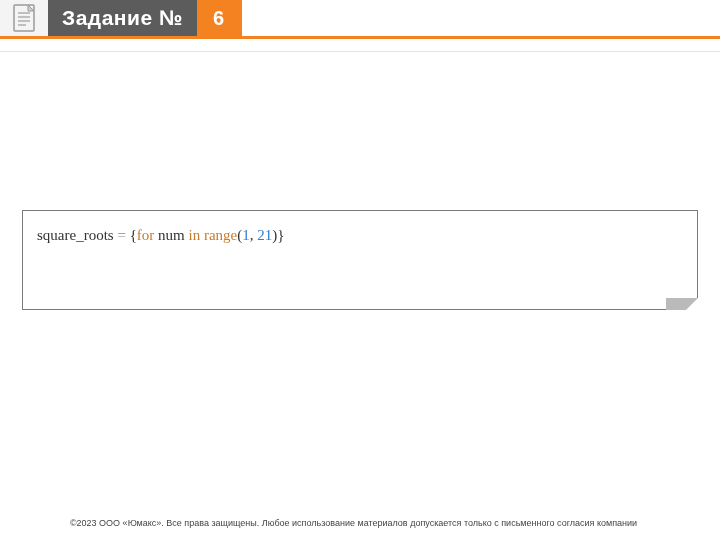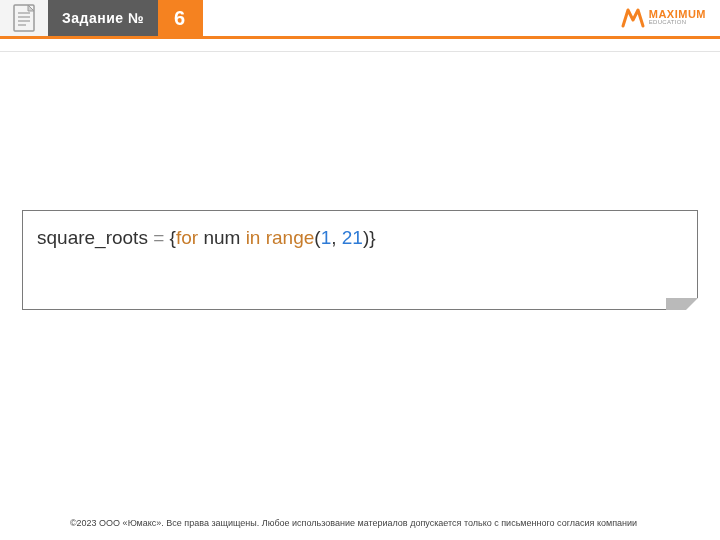--- a/index.html
+++ b/index.html
@@ -5,40 +5,40 @@
   * { box-sizing: border-box; margin: 0; padding: 0; }
   html, body { width: 720px; height: 540px; font-family: Arial, Helvetica, sans-serif; background:#fff; }
   .slide { position: relative; width:720px; height:540px; background:#fff; overflow:hidden; }
 
   
   .header { position:relative; height:36px; background:#fff; }
   .header-left { position:absolute; left:0; top:0; height:36px; display:flex; align-items:stretch; }
   .doc-icon-wrap { width:48px; background:#f4f4f4; display:flex; align-items:center; justify-content:center; }
   .doc-icon svg { display:block; }
   .title-block { background:#5c5c5c; height:36px; display:flex; align-items:center; padding:0 14px 0 14px; position:relative; }
-  .title-text { color:#fff; font-weight:bold; font-size:14px; letter-spacing:0.5px; }
+  .title-text { color:#fff; font-weight:bold; font-size:21px; letter-spacing:0.5px; }
   .num-block { background:#f58220; height:36px; display:flex; align-items:center; padding:0 18px; margin-left:-2px; }
   .num-text { color:#fff; font-weight:bold; font-size:20px; }
   .logo { position:absolute; right:14px; top:6px; display:flex; align-items:center; gap:4px; }
   .logo-mark svg { display:block; }
   .logo-text { font-size:11px; font-weight:bold; color:#f58220; letter-spacing:0.5px; }
   .logo-sub { font-size:6px; color:#999; letter-spacing:0.3px; margin-top:-1px; }
   .logo-stack { display:flex; flex-direction:column; line-height:1; }
 
   
   .task-desc-wrap { padding:9px 18px 10px 18px; }
   .task-desc { font-size:13.2px; color:#222; line-height:1.45; text-align:justify; }
   .task-desc .mono { font-family: "Courier New", monospace; font-size:13px; }
   .orange-rule { height:3px; background:#f58220; width:100%; }
   .grey-rule { height:1px; background:#e3e3e3; width:100%; margin-top:12px; }
 
   
   .code-area { position:absolute; left:22px; right:22px; top:210px; }
   .code-box { border:1.5px solid #7a7a7a; background:#fff; padding:16px 14px 48px 14px; position:relative; min-height:100px; }
-  .code-line { font-family:Liberation Sans, sans-serif; font-size:19px; color:#333; white-space:pre; }
+  .code-line { font-family:Liberation Serif, serif; font-size:15px; color:#333; white-space:pre; }
   .tok-assign { color:#888; }
   .tok-kw { color:#c77c2b; }
   .tok-num { color:#2e7bd6; }
   .code-fold { position:absolute; right:-1px; bottom:-1px; width:32px; height:12px; background:#bababa; }
   .code-fold:after { content:""; position:absolute; right:0; bottom:0; width:0; height:0; border-left:12px solid transparent; border-bottom:12px solid #fff; }
 
   
   .footer { position:absolute; left:0; right:13px; bottom:10px; text-align:center; }
   .footer-text { font-size:9px; color:#444; }
 </style>
@@ -61,31 +61,20 @@
           </svg>
         </span>
       </div>
       <div class="title-block">
         <span class="title-text">Задание №</span>
       </div>
       <div class="num-block">
         <span class="num-text">6</span>
       </div>
     </div>
-    <div class="logo">
-      <span class="logo-mark">
-        <svg width="24" height="22" viewBox="0 0 24 22">
-          <path d="M2 20 L7 4 L12 14 L17 4 L22 20" fill="none" stroke="#f58220" stroke-width="3" stroke-linejoin="round" stroke-linecap="round"></path>
-        </svg>
-      </span>
-      <span class="logo-stack">
-        <span class="logo-text">MAXIMUM</span>
-        <span class="logo-sub">EDUCATION</span>
-      </span>
-    </div>
   </div>
 
   <div class="orange-rule"></div>
   <div class="grey-rule"></div>
 
   <div class="code-area">
     <div class="code-box">
       <div class="code-line"><span>square_roots </span><span class="tok-assign">=</span><span> {</span><span class="tok-kw">for</span><span> num </span><span class="tok-kw">in</span><span> </span><span class="tok-kw">range</span><span>(</span><span class="tok-num">1</span><span>, </span><span class="tok-num">21</span><span>)}</span></div>
       <div class="code-fold"></div>
     </div>

